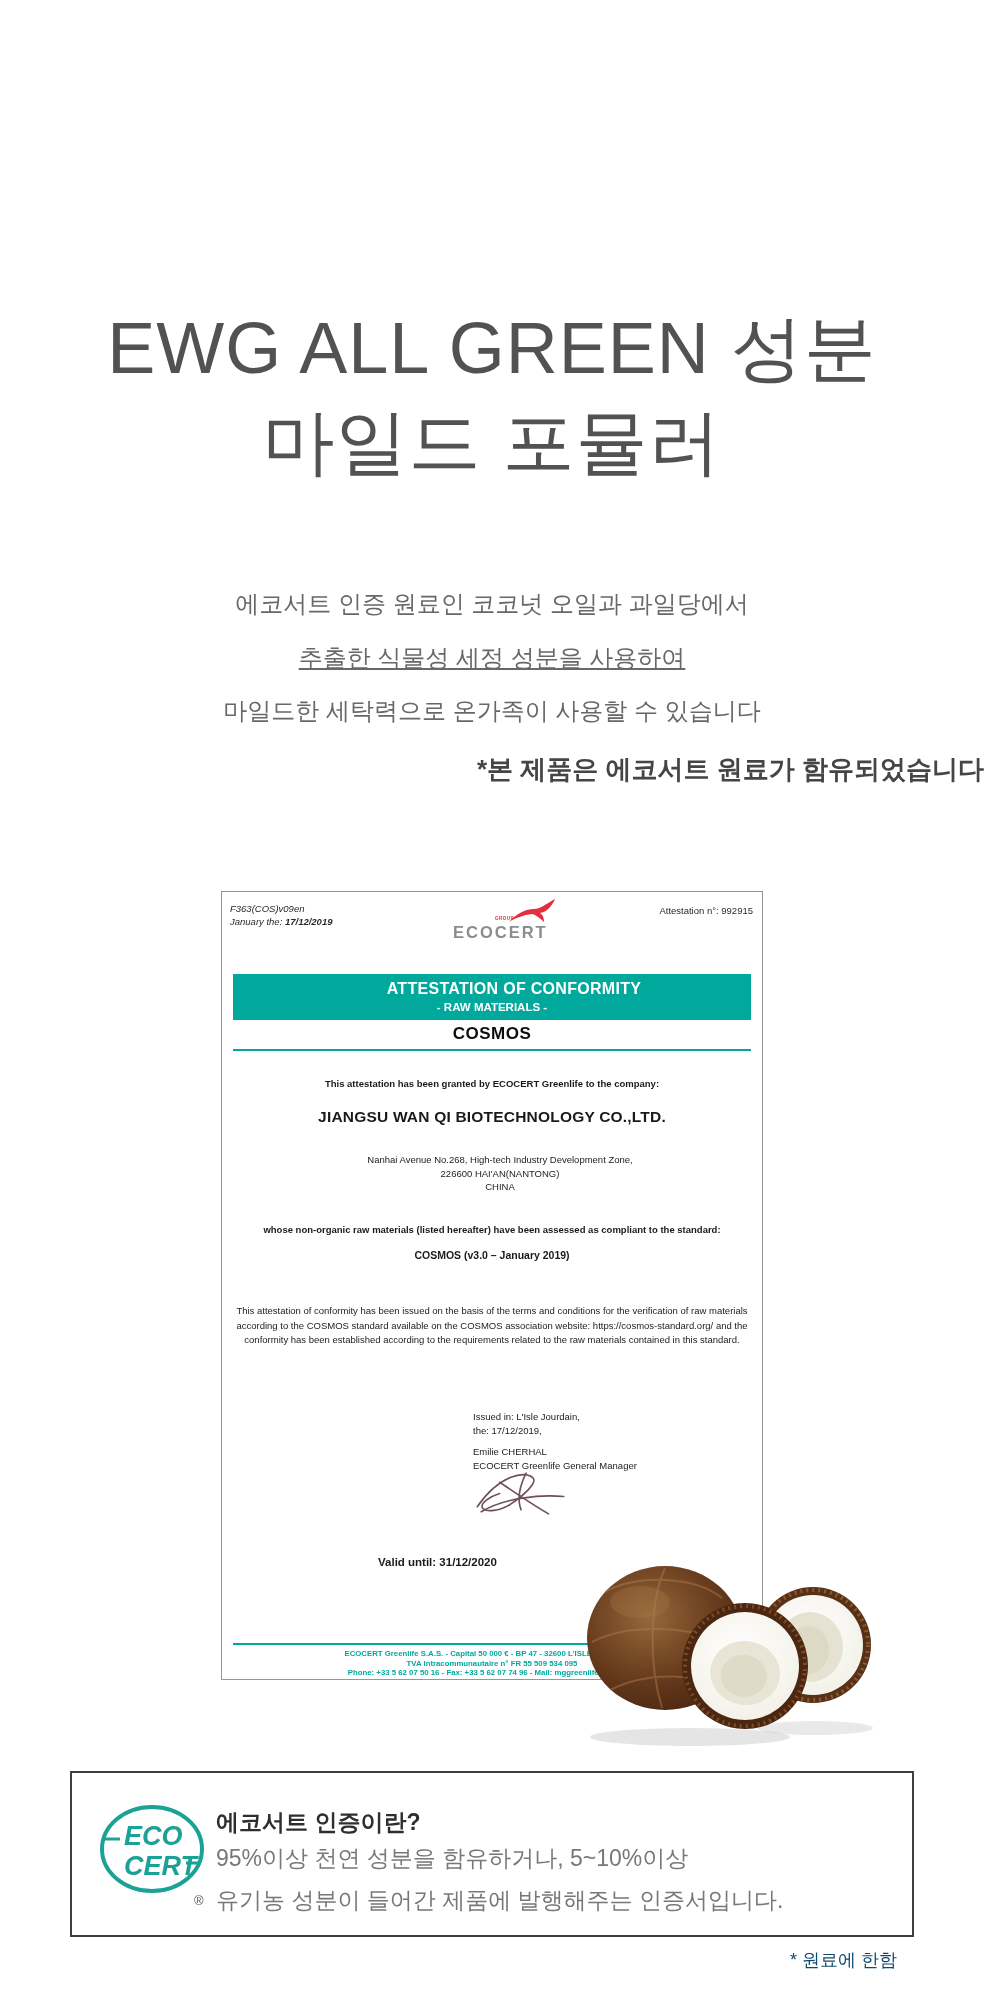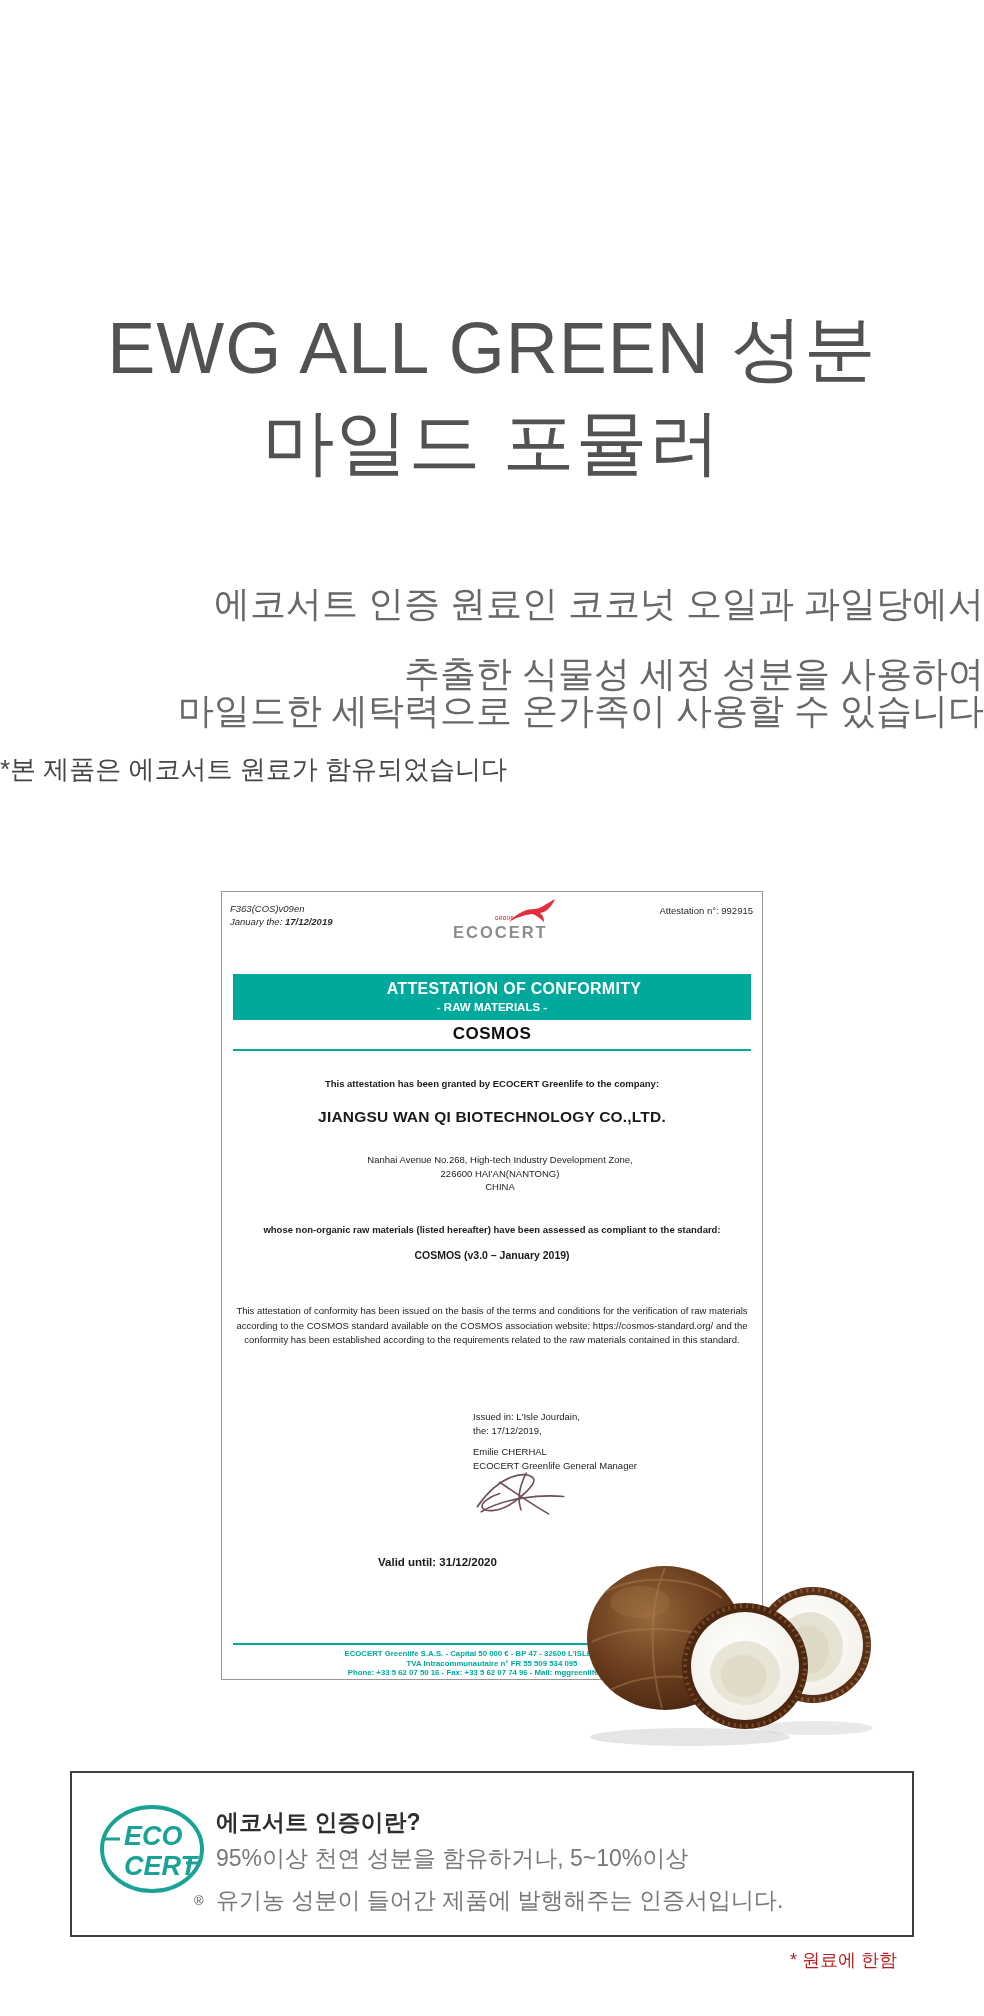--- a/index.html
+++ b/index.html
@@ -4,27 +4,27 @@
 <style>
   html,body{margin:0;padding:0;background:#fff;}
   .page{position:relative;width:984px;height:2016px;background:#fff;overflow:hidden;
         font-family:"Liberation Sans","DejaVu Sans",sans-serif;}
 
   
   .title-line{position:absolute;left:0;width:984px;text-align:center;
               font-size:72px;font-weight:200;color:#525252;letter-spacing:1px;line-height:84px;}
   .title-line.l1{top:306px;}
   .title-line.l2{top:400px;}
-  .desc-line{position:absolute;left:0;width:984px;text-align:right;
-             font-size:36px;font-weight:300;color:#686868;line-height:36px;}
+  .desc-line{position:absolute;left:0;width:984px;text-align:center;
+             font-size:24px;font-weight:300;color:#686868;line-height:36px;}
   .desc-line.d1{top:586px;}
-  .desc-line.d2{top:656px;}
+  .desc-line.d2{top:640px;text-decoration:underline;}
   .desc-line.d3{top:693px;}
-  .hero-note{position:absolute;top:752px;left:0;width:984px;text-align:left;
-             font-size:26px;font-weight:400;color:#454545;}
+  .hero-note{position:absolute;top:752px;left:0;width:984px;text-align:right;
+             font-size:26px;font-weight:700;color:#454545;}
 
   
   .cert{position:absolute;left:221px;top:891px;width:542px;height:789px;
         background:#fff;border:1px solid #979797;box-sizing:border-box;
         font-family:"Liberation Sans","DejaVu Sans",sans-serif;color:#1a1a1a;}
   .cert-head-left{position:absolute;top:11px;left:8px;font-size:9.5px;font-style:italic;
                   color:#2a2a2a;line-height:12.5px;}
   .cert-head-right{position:absolute;top:13px;right:9px;font-size:9.5px;color:#2a2a2a;}
   .cert-logo{position:absolute;top:5px;left:231px;width:110px;height:42px;}
   .cert-logo .bird{position:absolute;top:1px;right:6px;width:50px;height:27px;}
@@ -64,21 +64,21 @@
   .coconuts{position:absolute;left:570px;top:1552px;width:330px;height:205px;}
 
   
   .eco-box{position:absolute;left:70px;top:1771px;width:844px;height:166px;
            border:2px solid #3f3f3f;box-sizing:border-box;background:#fff;}
   .eco-logo{position:absolute;left:26px;top:28px;width:112px;height:112px;}
   .eco-title{position:absolute;left:144px;top:34px;font-size:23px;font-weight:700;color:#2e2e2e;}
   .eco-line{position:absolute;left:144px;font-size:23px;font-weight:300;color:#787878;}
   .eco-line.e1{top:70px;}
   .eco-line.e2{top:112px;}
-  .footnote{position:absolute;top:1948px;right:87px;font-size:18px;color:#b91c1c;}
+  .footnote{position:absolute;top:1948px;right:87px;font-size:18px;color:#0c4a6e;}
 </style>
 </head>
 <body>
 
 <div class="page">
 
   <div class="title-line l2">마일드 포뮬러</div>
   <div class="title-line l1">EWG ALL GREEN 성분</div>
   <div class="desc-line d1">에코서트 인증 원료인 코코넛 오일과 과일당에서</div>
   <div class="desc-line d2">추출한 식물성 세정 성분을 사용하여</div>

